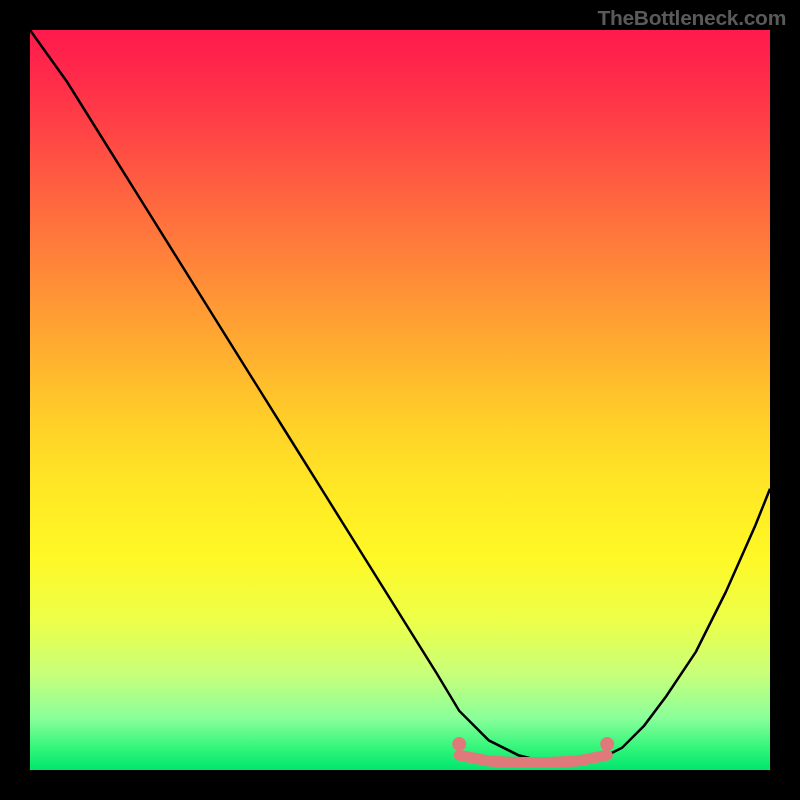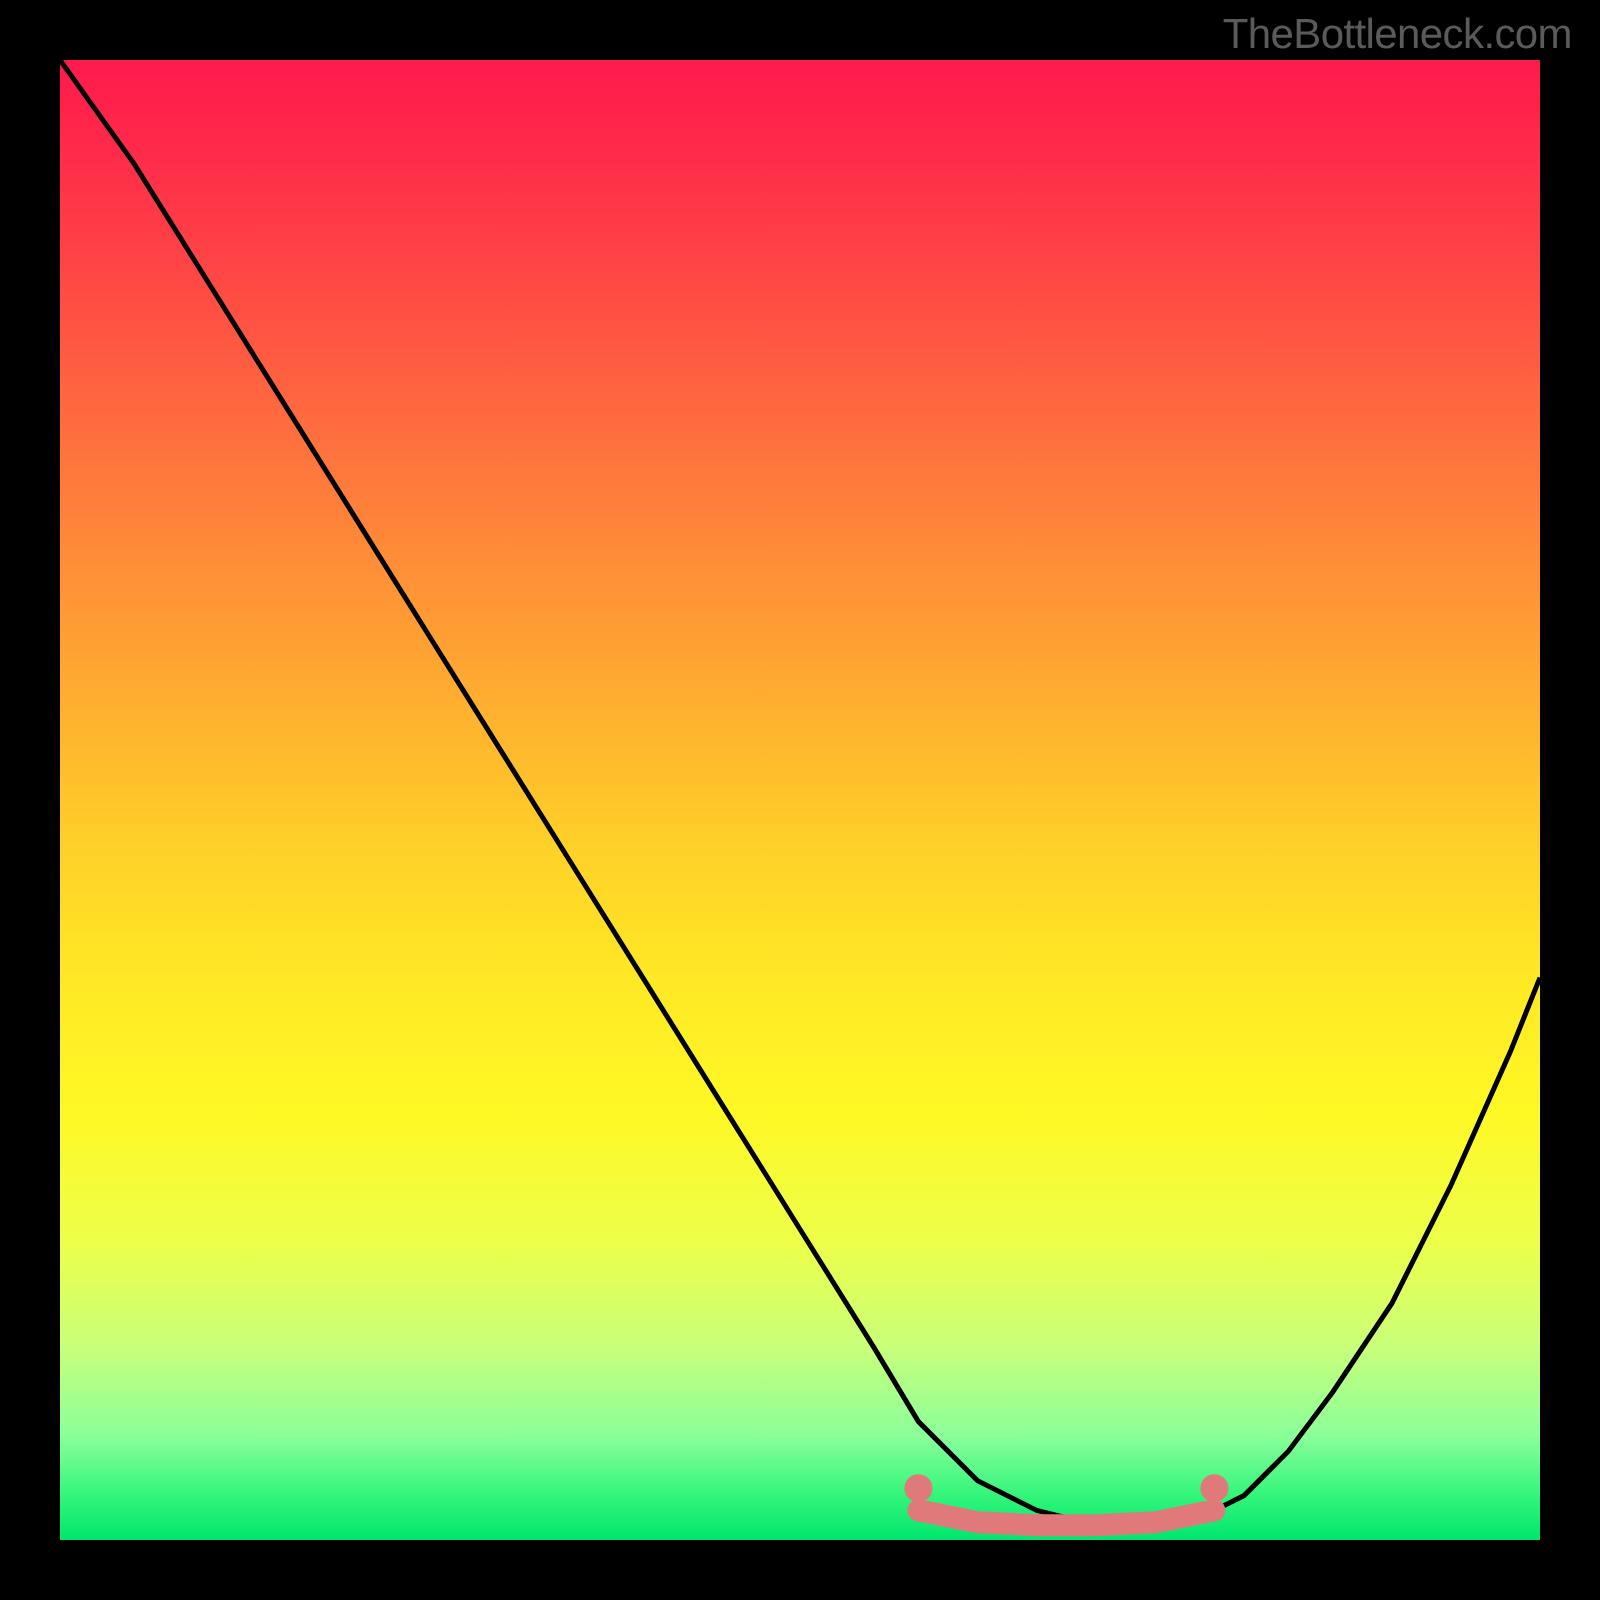--- a/index.html
+++ b/index.html
@@ -9,21 +9,21 @@
     background: #000;
     position: relative;
     font-family: Arial, sans-serif;
     overflow: hidden;
   }
   .watermark {
     position: absolute;
     top: 6px;
     right: 14px;
     font-size: 21px;
-    font-weight: normal;
+    font-weight: bold;
     color: #5a5a5a;
     z-index: 10;
     letter-spacing: -0.3px;
   }
   .chart-area {
     position: absolute;
     left: 30px;
     top: 30px;
     width: 740px;
     height: 740px;

